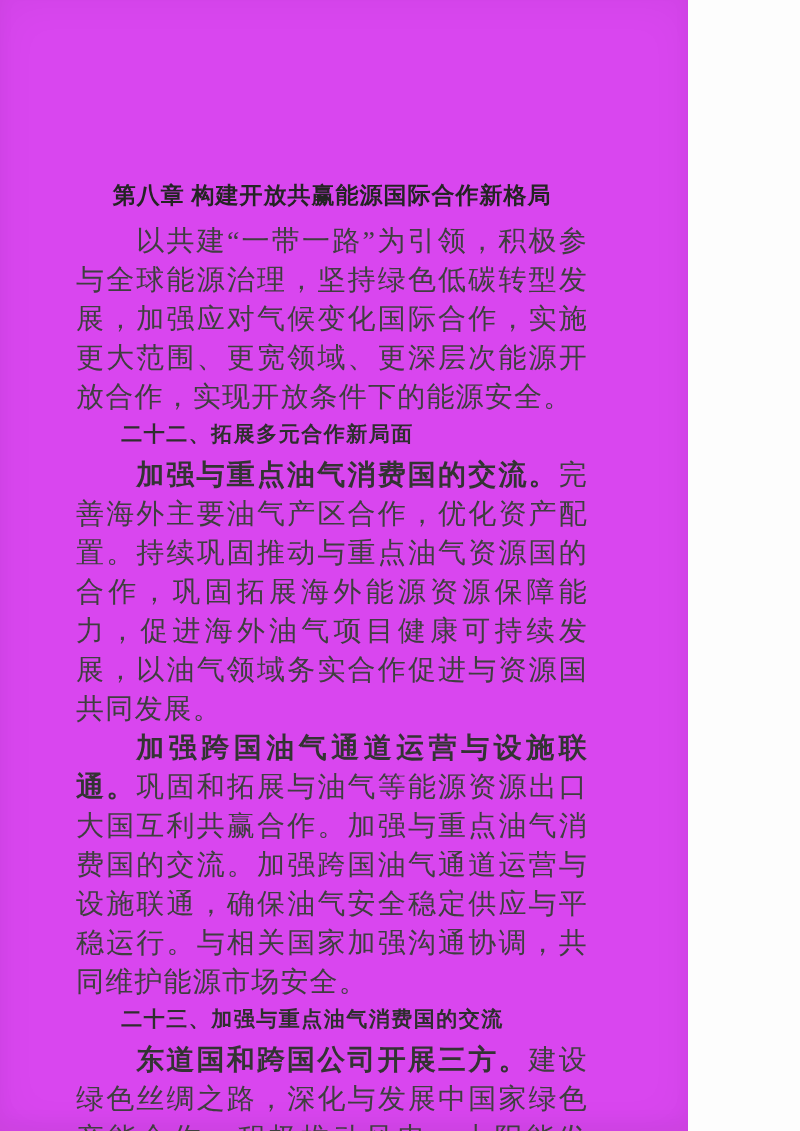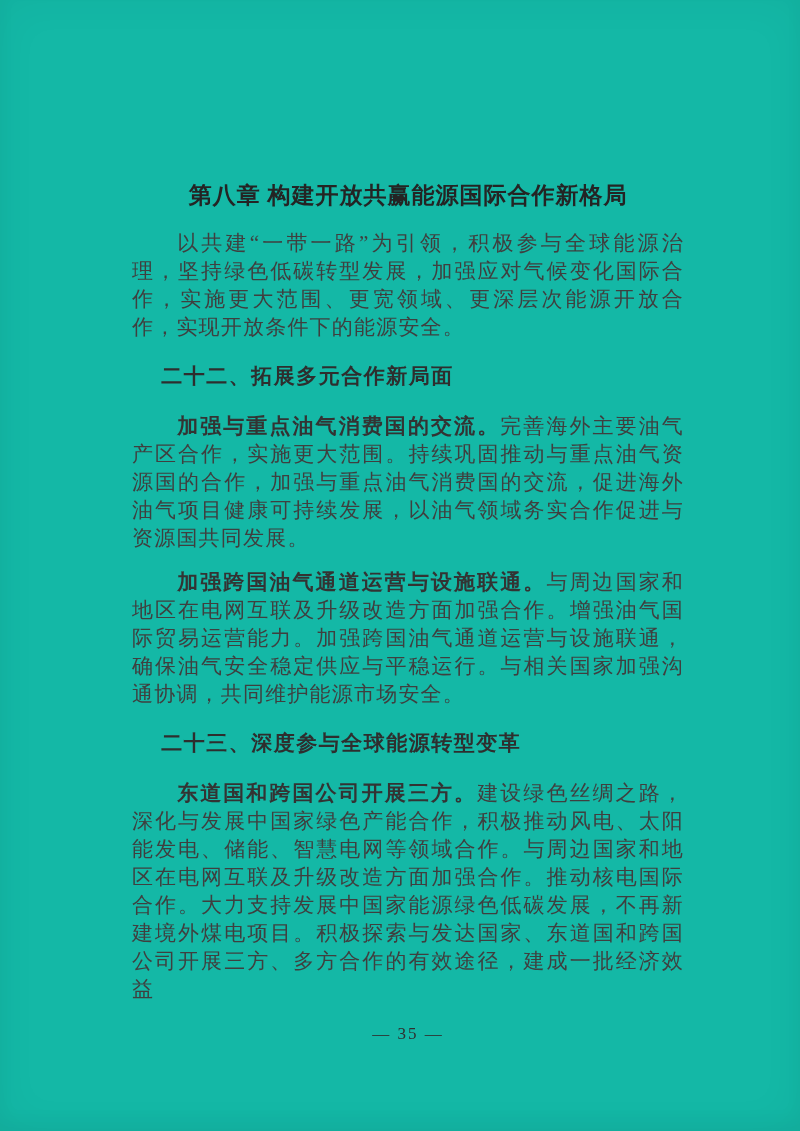--- a/index.html
+++ b/index.html
@@ -8,60 +8,60 @@
   }
   body {
     width: 800px;
     height: 1131px;
     background: #fdfdfd;
     overflow: hidden;
     font-family: "Liberation Serif", "DejaVu Serif", serif;
   }
   .page {
     position: relative;
-    width: 800px;
+    width: 688px;
     height: 1131px;
-    background: #14b8a6;
+    background: #d946ef;
     box-shadow: inset 0 0 45px rgba(0,0,0,0.045), inset 0 -10px 18px rgba(0,0,0,0.035);
     box-sizing: border-box;
-    padding: 179px 100px 0 116px;
+    padding: 179px 100px 0 76px;
     color: #3b3b3b;
   }
   .chapter-title {
     margin: 0 0 8px 0;
     font-size: 23px;
     line-height: 34px;
     font-weight: 700;
     text-align: center;
     color: #242424;
     letter-spacing: 1px;
     font-family: "Liberation Serif", "DejaVu Serif", serif;
   }
   p.body-para {
-    margin: 16px;
-    font-size: 21px;
-    line-height: 28px;
+    margin: 0;
+    font-size: 28px;
+    line-height: 39px;
     letter-spacing: 1.2px;
     text-align: justify;
     text-indent: 2.15em;
     color: #3f3f3f;
   }
   p.body-para .lead {
     font-weight: 700;
     color: #333333;
   }
   h2.section-heading {
     margin: 0;
     font-size: 21px;
     line-height: 39px;
     font-weight: 700;
     letter-spacing: 1.5px;
     text-indent: 2.15em;
     color: #2e2e2e;
-    font-family: Liberation Serif, serif;
+    font-family: Liberation Mono, monospace;
   }
   .page-number {
     margin-top: 7px;
     font-size: 17px;
     line-height: 30px;
     text-align: center;
     letter-spacing: 2px;
     color: #2f2f2f;
   }
 </style>
@@ -69,23 +69,23 @@
 <body>
 
 <div class="page">
 
   <h1 class="chapter-title">第八章 构建开放共赢能源国际合作新格局</h1>
 
   <p class="body-para"><span>以共建“一带一路”为引领，积极参与全球能源治理，坚持绿色低碳转型发展，加强应对气候变化国际合作，实施更大范围、更宽领域、更深层次能源开放合作，实现开放条件下的能源安全。</span></p>
 
   <h2 class="section-heading">二十二、拓展多元合作新局面</h2>
 
-  <p class="body-para"><span class="lead">加强与重点油气消费国的交流。</span><span>完善海外主要油气产区合作，实施更大范围。持续巩固推动与重点油气资源国的合作，加强与重点油气消费国的交流，促进海外油气项目健康可持续发展，以油气领域务实合作促进与资源国共同发展。</span></p>
+  <p class="body-para"><span class="lead">加强与重点油气消费国的交流。</span><span>完善海外主要油气产区合作，优化资产配置。持续巩固推动与重点油气资源国的合作，巩固拓展海外能源资源保障能力，促进海外油气项目健康可持续发展，以油气领域务实合作促进与资源国共同发展。</span></p>
 
-  <p class="body-para"><span class="lead">加强跨国油气通道运营与设施联通。</span><span>与周边国家和地区在电网互联及升级改造方面加强合作。增强油气国际贸易运营能力。加强跨国油气通道运营与设施联通，确保油气安全稳定供应与平稳运行。与相关国家加强沟通协调，共同维护能源市场安全。</span></p>
+  <p class="body-para"><span class="lead">加强跨国油气通道运营与设施联通。</span><span>巩固和拓展与油气等能源资源出口大国互利共赢合作。加强与重点油气消费国的交流。加强跨国油气通道运营与设施联通，确保油气安全稳定供应与平稳运行。与相关国家加强沟通协调，共同维护能源市场安全。</span></p>
 
-  <h2 class="section-heading">二十三、深度参与全球能源转型变革</h2>
+  <h2 class="section-heading">二十三、加强与重点油气消费国的交流</h2>
 
   <p class="body-para"><span class="lead">东道国和跨国公司开展三方。</span><span>建设绿色丝绸之路，深化与发展中国家绿色产能合作，积极推动风电、太阳能发电、储能、智慧电网等领域合作。与周边国家和地区在电网互联及升级改造方面加强合作。推动核电国际合作。大力支持发展中国家能源绿色低碳发展，不再新建境外煤电项目。积极探索与发达国家、东道国和跨国公司开展三方、多方合作的有效途径，建成一批经济效益</span></p>
 
   <div class="page-number">— 35 —</div>
 
 </div>
 
 </body></html>

